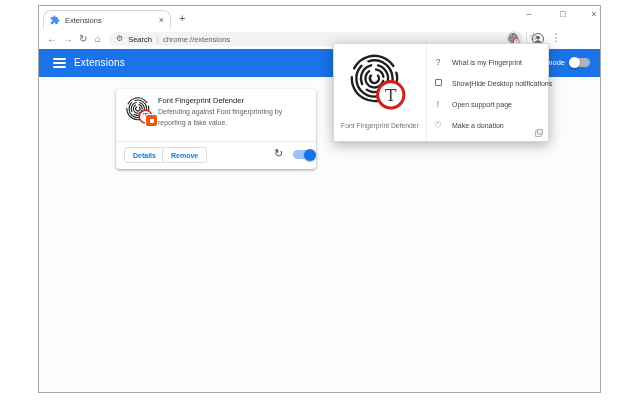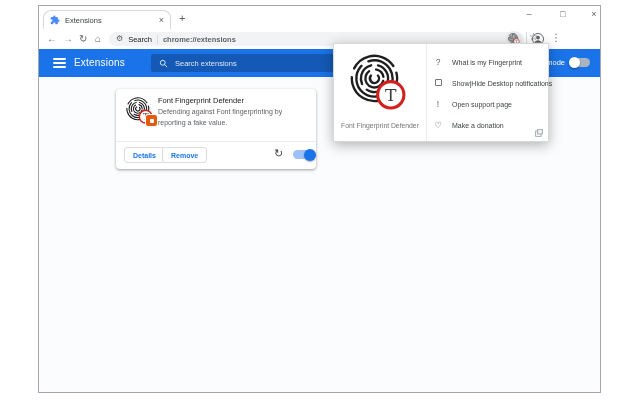--- a/index.html
+++ b/index.html
@@ -17,21 +17,21 @@
   #newtab{position:absolute;left:140px;top:6px;font-size:11px;color:#5f6368;}
   .wctl{position:absolute;top:3px;font-size:9px;color:#5f6368;width:14px;text-align:center;}
   
   #addressbar{position:absolute;left:0;top:23px;width:561px;height:20px;background:#fff;}
   .navic{position:absolute;top:3px;font-size:10px;color:#5f6368;line-height:14px;}
   #omnibox{position:absolute;left:70px;top:3px;width:415px;height:14px;background:#f1f3f4;
     border-radius:7px;display:flex;align-items:center;padding:0 7px;gap:5px;box-sizing:border-box;}
   #omnibox .gear{font-size:8px;color:#5f6368;line-height:1;}
   #omnibox .site{font-size:7.5px;color:#202124;}
   #omnibox .sep{width:1px;height:9px;background:#dadce0;}
-  #omnibox .url{font-size:7.5px;color:#5f6368;font-weight:bold;}
+  #omnibox .url{font-size:7.5px;color:#5f6368;}
   .baric{position:absolute;top:26px;font-size:9px;color:#5f6368;}
   #extbtn{position:absolute;left:467px;top:25px;width:16px;height:16px;background:#e8eaed;
     border-radius:50%;display:flex;align-items:center;justify-content:center;}
   
   #bluebar{position:absolute;left:0;top:43px;width:561px;height:28px;background:#1a73e8;}
   #hamburger{position:absolute;left:14px;top:9px;width:13px;}
   #hamburger div{height:1.6px;background:#fff;margin-bottom:2.6px;border-radius:1px;}
   #bluebar .apptitle{position:absolute;left:35px;top:8px;color:#fff;font-size:10px;letter-spacing:.2px;}
   #searchbox{position:absolute;left:112px;top:5px;width:290px;height:18px;background:rgba(0,0,0,0.22);
     border-radius:2px;display:flex;align-items:center;padding:0 8px;gap:7px;box-sizing:border-box;}
@@ -133,27 +133,20 @@
   </svg>
   <span class="baric" style="left:512px;top:26px;font-size:10px;">⋮</span>
 
   <div id="bluebar">
     <div id="hamburger">
         <div></div>
         <div></div>
         <div></div>
       </div>
     <span class="apptitle">Extensions</span>
-    <div id="searchbox">
-      <svg width="9" height="9" viewBox="0 0 24 24">
-        <circle cx="10" cy="10" r="6.5" fill="none" stroke="#dbe7fb" stroke-width="2.6"></circle>
-        <line x1="15" y1="15" x2="21" y2="21" stroke="#dbe7fb" stroke-width="2.6" stroke-linecap="round"></line>
-      </svg>
-      <span class="ph">Search extensions</span>
-    </div>
     <span id="devmode">Developer mode</span>
     <div class="toggle" id="devtoggle">
         <div class="knob"></div>
       </div>
   </div>
 
   <div id="content">
     <div id="card">
       <div class="icwrap">
         <svg width="28" height="28" viewBox="0 0 64 64">

